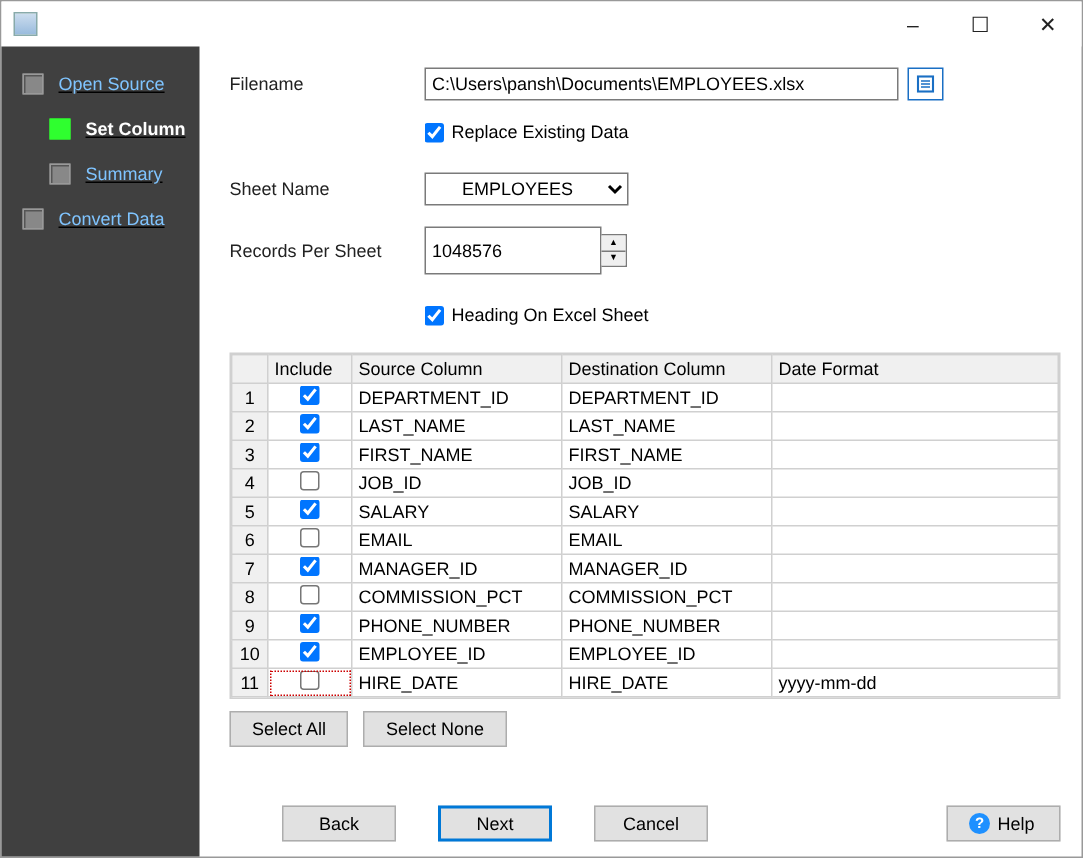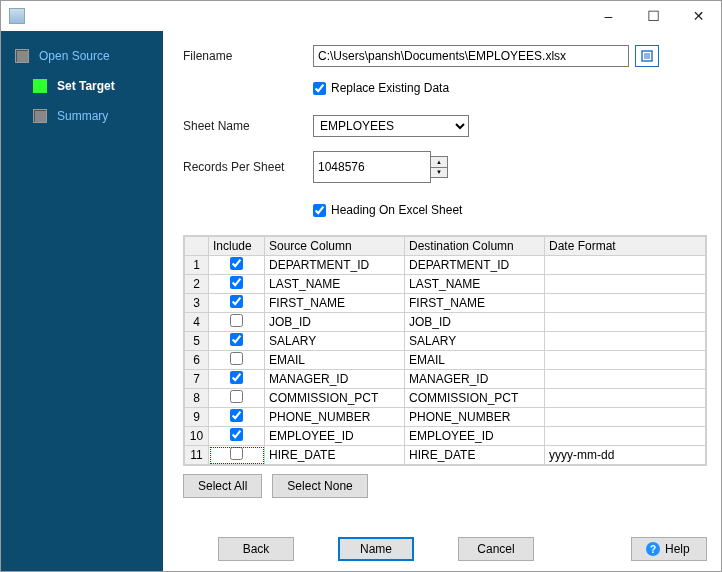--- a/index.html
+++ b/index.html
@@ -3,52 +3,52 @@
 <meta charset="utf-8">
 <style>
   * { box-sizing: border-box; margin: 0; padding: 0; }
   body { font-family: "Segoe UI", Tahoma, sans-serif; font-size: 12px; background: #fff; }
   .window { width: 722px; height: 572px; border: 1px solid #999; position: relative; display: flex; flex-direction: column; }
   .titlebar { height: 30px; display: flex; align-items: center; background: #fff; }
   .titlebar .appicon { width: 16px; height: 16px; margin-left: 8px; background: linear-gradient(#cde, #9bd); border: 1px solid #8aa; }
   .titlebar .spacer { flex: 1; }
   .titlebar .winbtn { width: 45px; height: 30px; display: flex; align-items: center; justify-content: center; font-size: 14px; color: #222; }
   .client { flex: 1; display: flex; }
-  .sidebar { width: 162px; background: #0c4a6e; padding-top: 10px; }
+  .sidebar { width: 132px; background: #404040; padding-top: 10px; text-decoration: underline; }
   .nav-item { display: flex; align-items: center; height: 30px; position: relative; }
   .nav-sq { width: 14px; height: 14px; margin-left: 14px; margin-top: 0; border: 1px solid #999; background: #888; box-shadow: 1px 1px 0 #555 inset; }
   .nav-sq.active { background: #2fff2f; border-color: #2fff2f; box-shadow: none; }
   .nav-label { color: #7fc4ff; margin-left: 10px; }
   .nav-label.active { color: #fff; font-weight: bold; }
   .nav-sub { margin-left: 18px; }
   .main { flex: 1; padding: 14px 14px 10px 20px; display: flex; flex-direction: column; }
   .row { display: flex; align-items: center; margin-bottom: 14px; }
   .row label.field-label { width: 130px; color: #222; }
   .text-input { width: 316px; height: 22px; border: 1px solid #7a7a7a; padding: 0 4px; font: inherit; }
   .browse-btn { width: 24px; height: 22px; margin-left: 6px; border: 1px solid #1a6fc4; background: #fff; display: flex; align-items: center; justify-content: center; }
   .chk { display: flex; align-items: center; }
   .chk input { width: 13px; height: 13px; margin-right: 5px; }
-  .combo { width: 156px; height: 22px; border: 1px solid #7a7a7a; font: inherit; padding-left: 2px; background: #fff; }
+  .combo { width: 136px; height: 22px; border: 1px solid #7a7a7a; font: inherit; padding-left: 20px; background: #fff; }
   .spinner-wrap { display: flex; align-items: center; }
   .spinner { width: 118px; height: 32px; border: 1px solid #7a7a7a; padding: 0 4px; font: inherit; }
   .spin-btns { display: flex; flex-direction: column; border: 1px solid #7a7a7a; border-left: none; height: 22px; }
   .spin-btns div { width: 16px; flex: 1; display: flex; align-items: center; justify-content: center; font-size: 6px; background: #efefef; }
   .spin-btns div:first-child { border-bottom: 1px solid #7a7a7a; }
   .grid-wrap { border: 1px solid #d0d0d0; }
   table.grid { width: 100%; border-collapse: collapse; font-size: 12px; }
   table.grid th, table.grid td { border: 1px solid #d0d0d0; height: 19px; padding: 0 4px; text-align: left; }
   table.grid th { background: #f0f0f0; font-weight: normal; }
   table.grid td.idx { background: #f0f0f0; text-align: center; width: 24px; }
   table.grid td.chk-cell { text-align: center; width: 56px; padding: 0; }
   table.grid td.chk-cell input { width: 13px; height: 13px; margin: 0; }
   table.grid tr.current td.chk-cell { outline: 1px dotted #c00; outline-offset: -2px; }
   .sel-btns { margin-top: 8px; display: flex; gap: 10px; }
   .btn { height: 24px; min-width: 76px; padding: 0 14px; background: #e1e1e1; border: 1px solid #adadad; font: inherit; cursor: default; }
   .btn.primary { border: 2px solid #0078d7; padding: 0 13px; }
-  .footer { display: flex; align-items: center; margin-top: 14px; gap: 44px; padding-left: 35px; }
+  .footer { display: flex; align-items: center; margin-top: 14px; gap: 28px; padding-left: 35px; }
   .footer .spacer { flex: 1; }
   .help-btn { display: flex; align-items: center; gap: 5px; }
   .help-icon { width: 14px; height: 14px; border-radius: 50%; background: #1e90ff; color: #fff; font-size: 10px; font-weight: bold; display: flex; align-items: center; justify-content: center; }
 </style>
 </head>
 <body>
 
 <div class="window">
 
   <div class="titlebar">
@@ -60,25 +60,29 @@
   </div>
 
   <div class="client">
     <div class="sidebar" id="sidebar">
         <div class="nav-item">
           <div class="nav-sq"></div>
           <span class="nav-label">Open Source</span>
         </div>
         <div class="nav-item nav-sub">
           <div class="nav-sq active"></div>
-          <span class="nav-label active">Set Target</span>
+          <span class="nav-label active">Set Column</span>
         </div>
         <div class="nav-item nav-sub">
           <div class="nav-sq"></div>
           <span class="nav-label">Summary</span>
+        </div>
+        <div class="nav-item">
+          <div class="nav-sq"></div>
+          <span class="nav-label">Convert Data</span>
         </div>
       </div>
 
     <div class="main">
 
       <div class="row">
         <label class="field-label">Filename</label>
         <input class="text-input" value="C:\Users\pansh\Documents\EMPLOYEES.xlsx" style="">
         <div class="browse-btn">
           <svg width="14" height="14" viewBox="0 0 14 14">
@@ -215,21 +219,21 @@
 
       <div class="sel-btns">
         <button class="btn">Select All</button>
         <button class="btn">Select None</button>
       </div>
 
       <div style="flex:1"></div>
 
       <div class="footer">
         <button class="btn">Back</button>
-        <button class="btn primary">Name</button>
+        <button class="btn primary">Next</button>
         <button class="btn">Cancel</button>
         <div class="spacer"></div>
         <button class="btn help-btn">
           <span class="help-icon">?</span>
           <span>Help</span>
         </button>
       </div>
 
     </div>
   </div>

